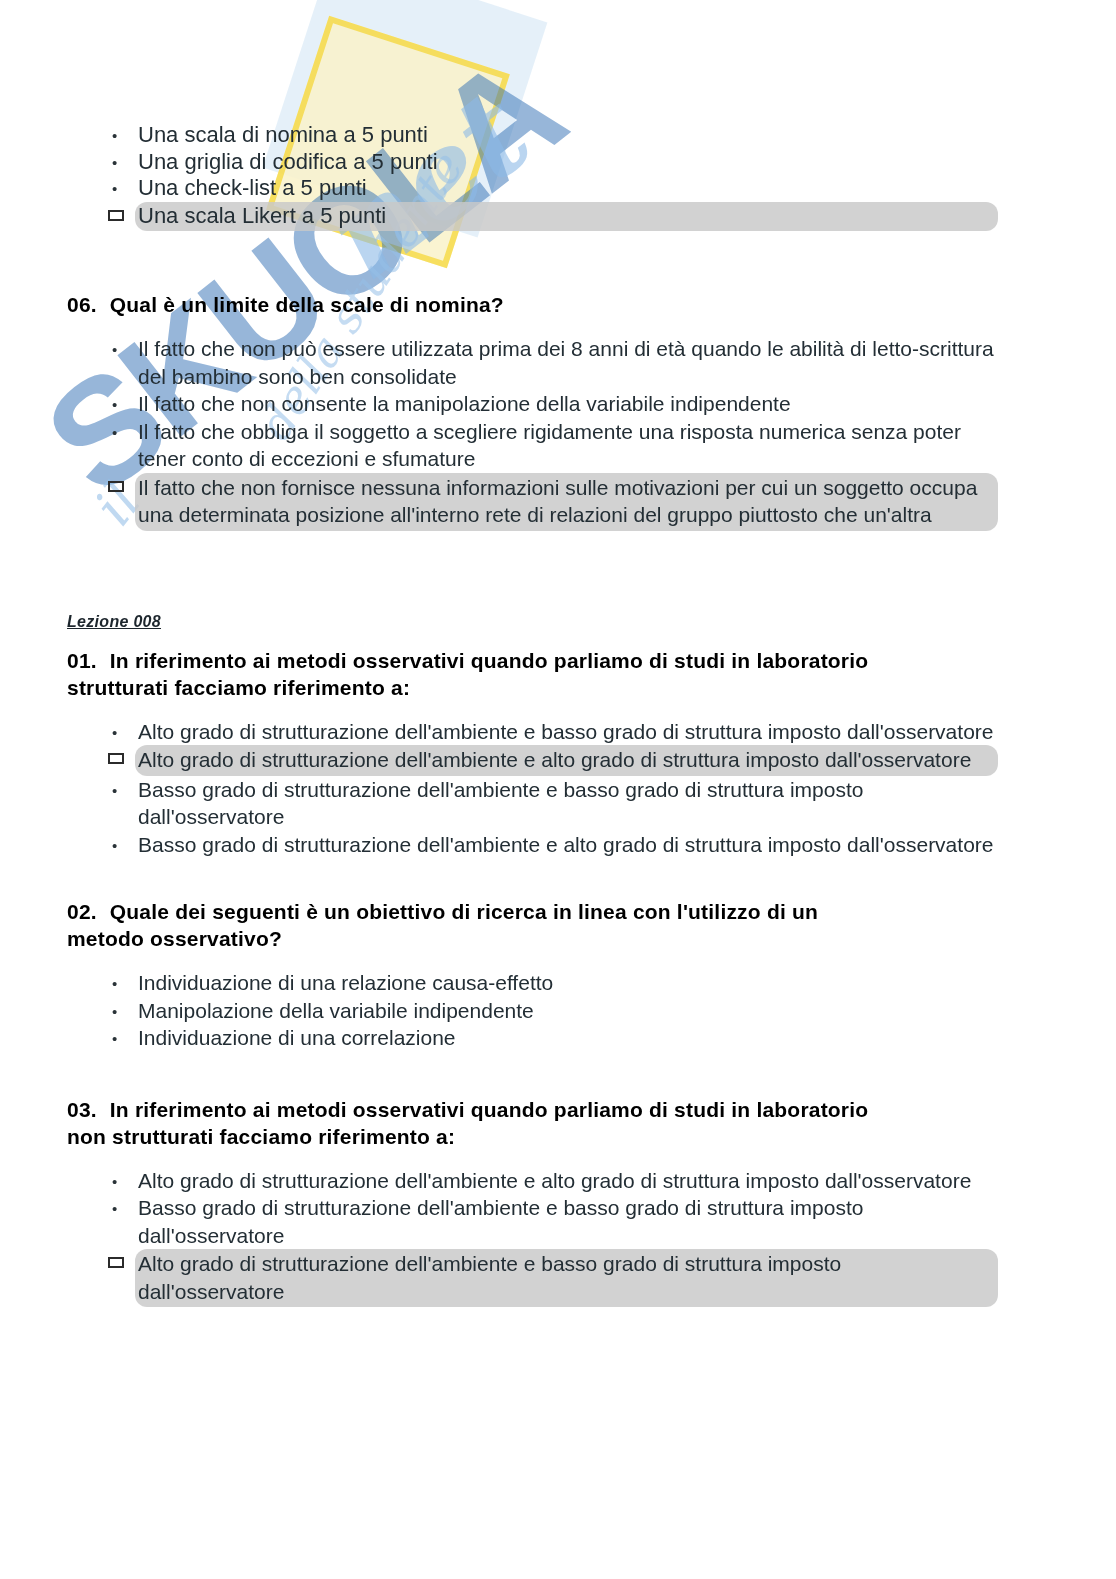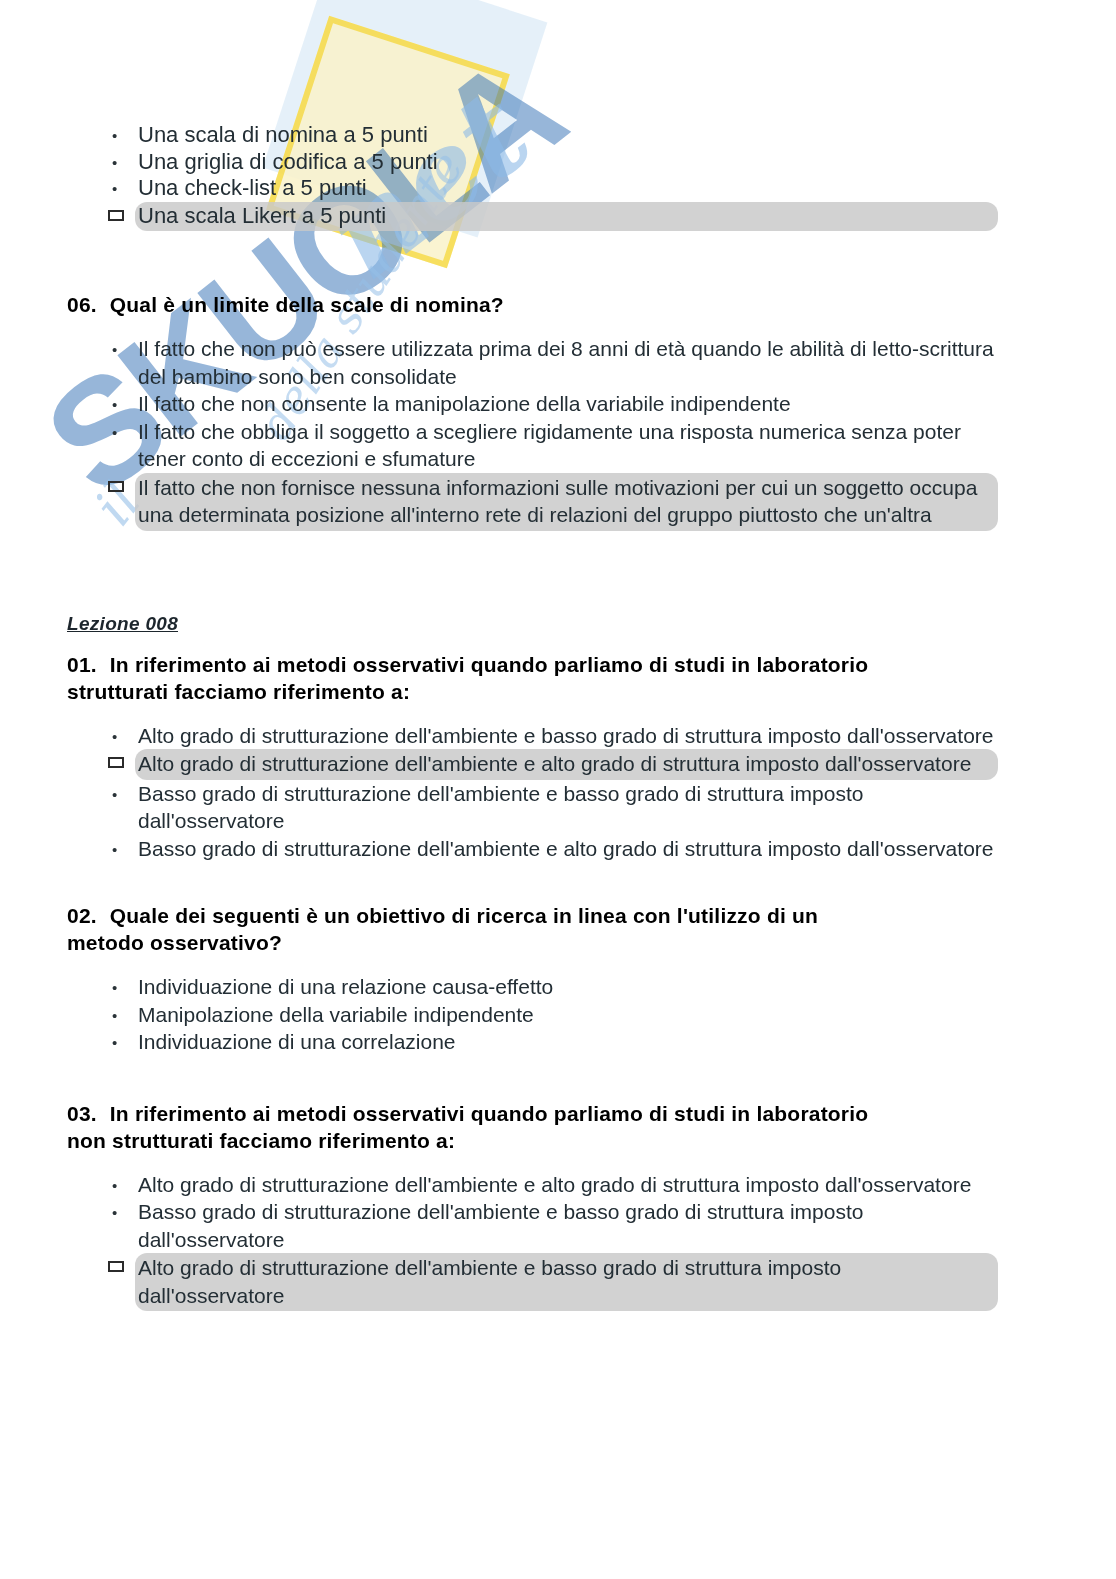--- a/index.html
+++ b/index.html
@@ -67,21 +67,21 @@
   }
 
   .q-title {
     font-weight:bold; font-size:21px; line-height:27px; letter-spacing:.2px;
     color:#000000; max-width:820px;
   }
   .q-num { margin-right:13px; }
   .question .opts { margin-top:17px; }
 
   .lesson {
-    margin-top:82px; font-size:19px; font-weight:bold; font-style:italic;
+    margin-top:82px; font-size:16px; font-weight:bold; font-style:italic;
     text-decoration:underline; color:#1d262d; letter-spacing:.3px;
   }
   .q06 { margin-top:60px; }
   .q01 { margin-top:16px; }
   .q02 { margin-top:40px; }
   .q03 { margin-top:44px; }
 </style>
 </head>
 <body>
 

